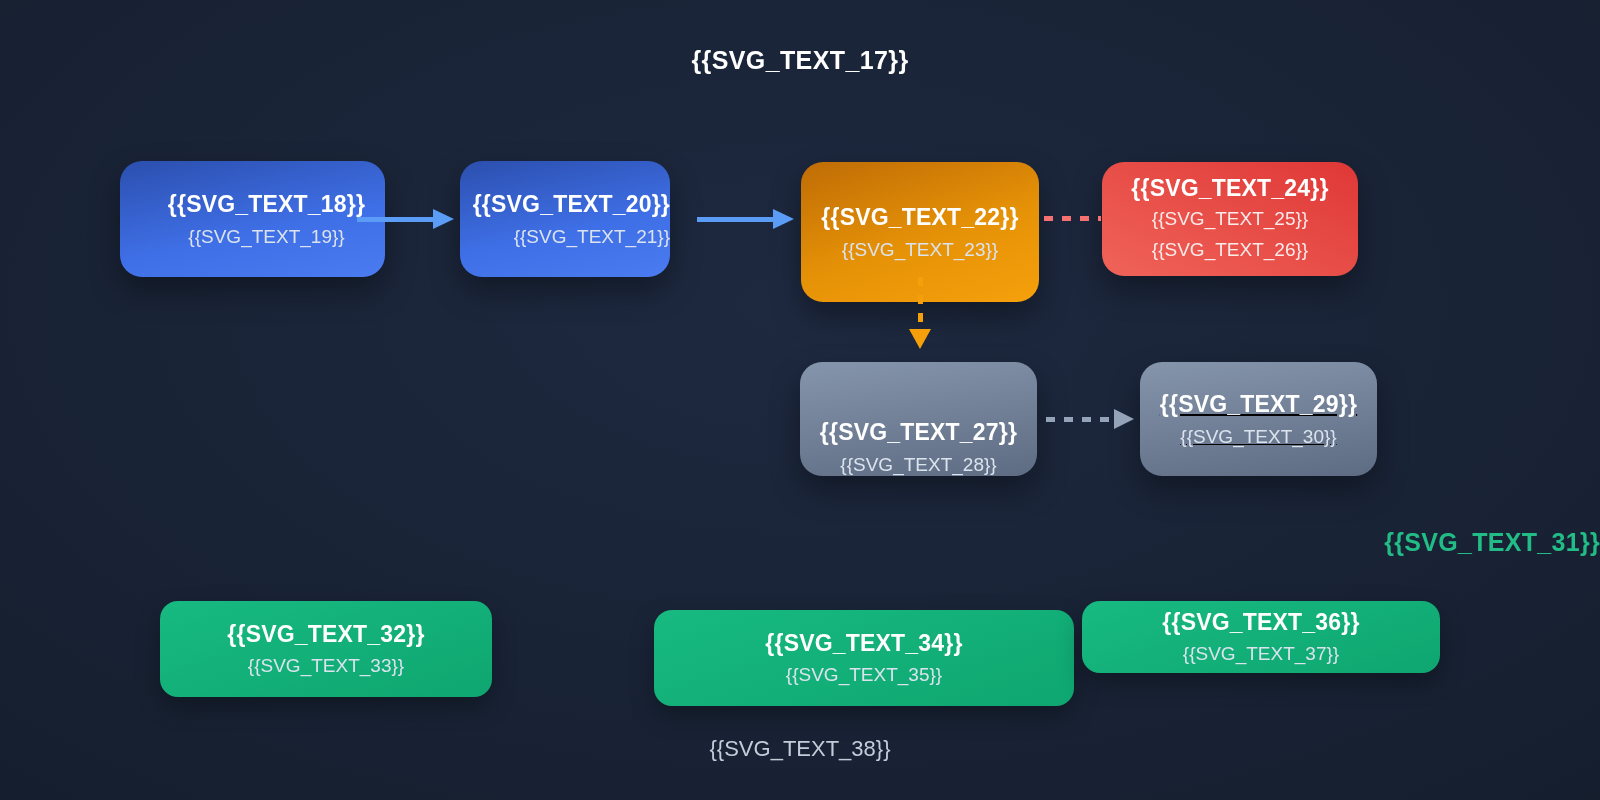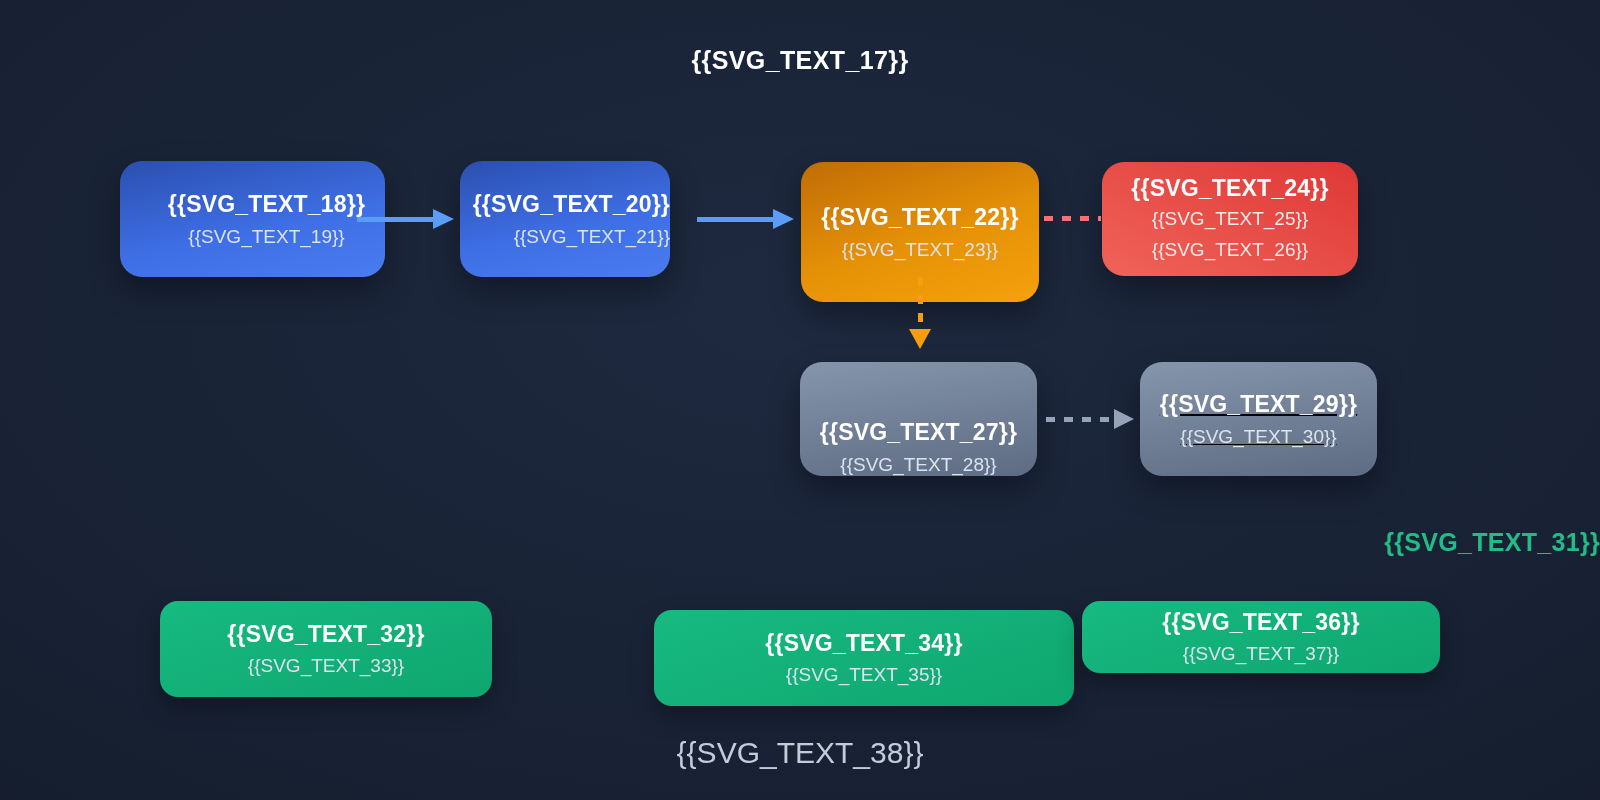--- a/index.html
+++ b/index.html
@@ -52,21 +52,21 @@
   #vert-head{left:909px;top:329px;border-left:11px solid transparent;border-right:11px solid transparent;border-top:20px solid #f5a00b;}
   #gray-line{left:1046px;top:417px;width:70px;height:5px;
     background:repeating-linear-gradient(90deg,#94a3b8 0 9px,transparent 9px 18px);}
   #gray-head{left:1114px;top:409px;border-top:10px solid transparent;border-bottom:10px solid transparent;border-left:20px solid #94a3b8;}
   .section-heading{
     position:absolute;left:0;top:528px;width:100%;text-align:right;
     font-size:25px;font-weight:bold;color:#22bd86;letter-spacing:.3px;
   }
   .footer-note{
     position:absolute;left:0;top:736px;width:100%;text-align:center;
-    font-size:30px;color:#c3cdd9;
+    font-size:22px;color:#c3cdd9;
   }
 </style>
 </head>
 <body>
 
 <div class="canvas">
 
   <div class="diagram-title">{{SVG_TEXT_17}}</div>
 
   <div class="node node-blue" id="n1">

